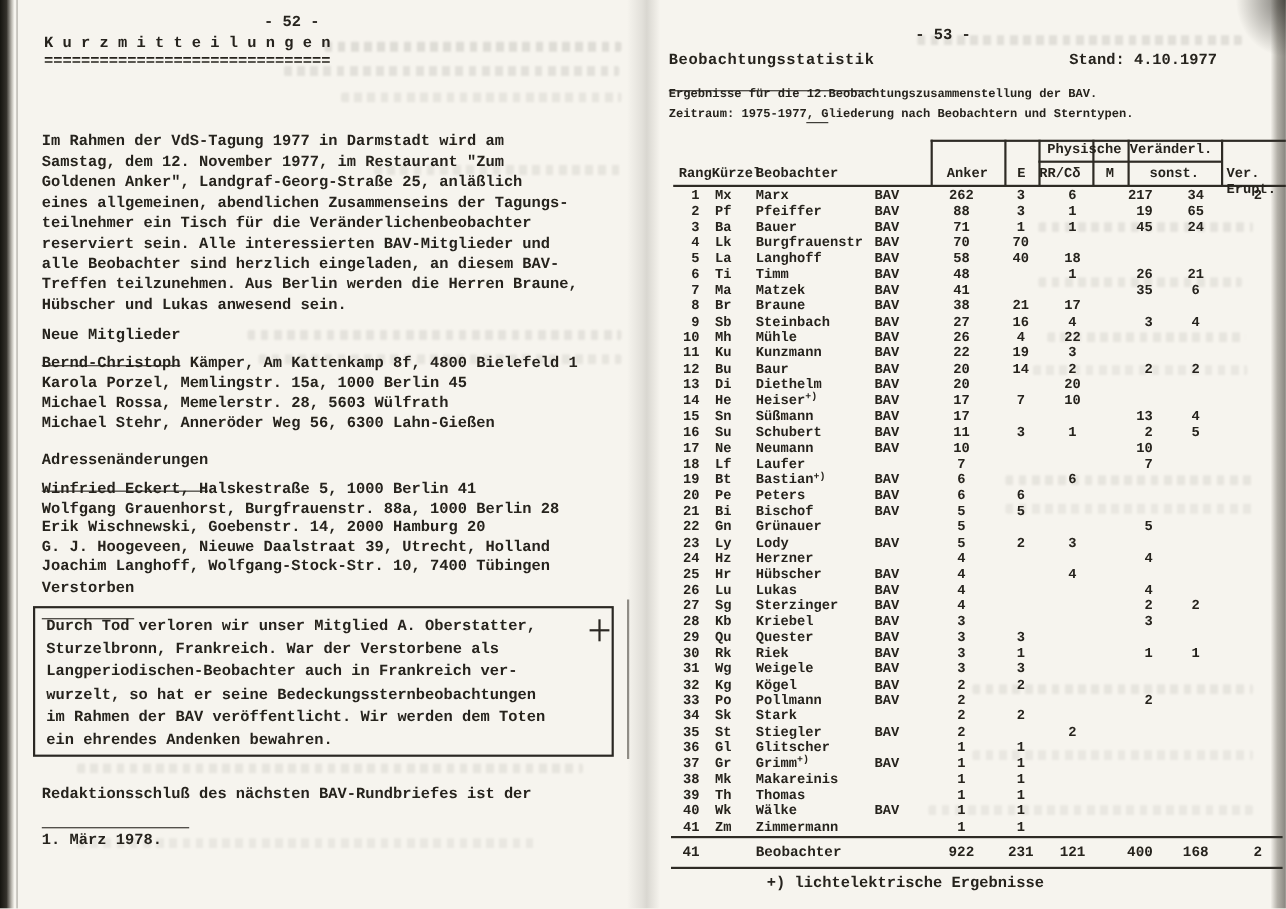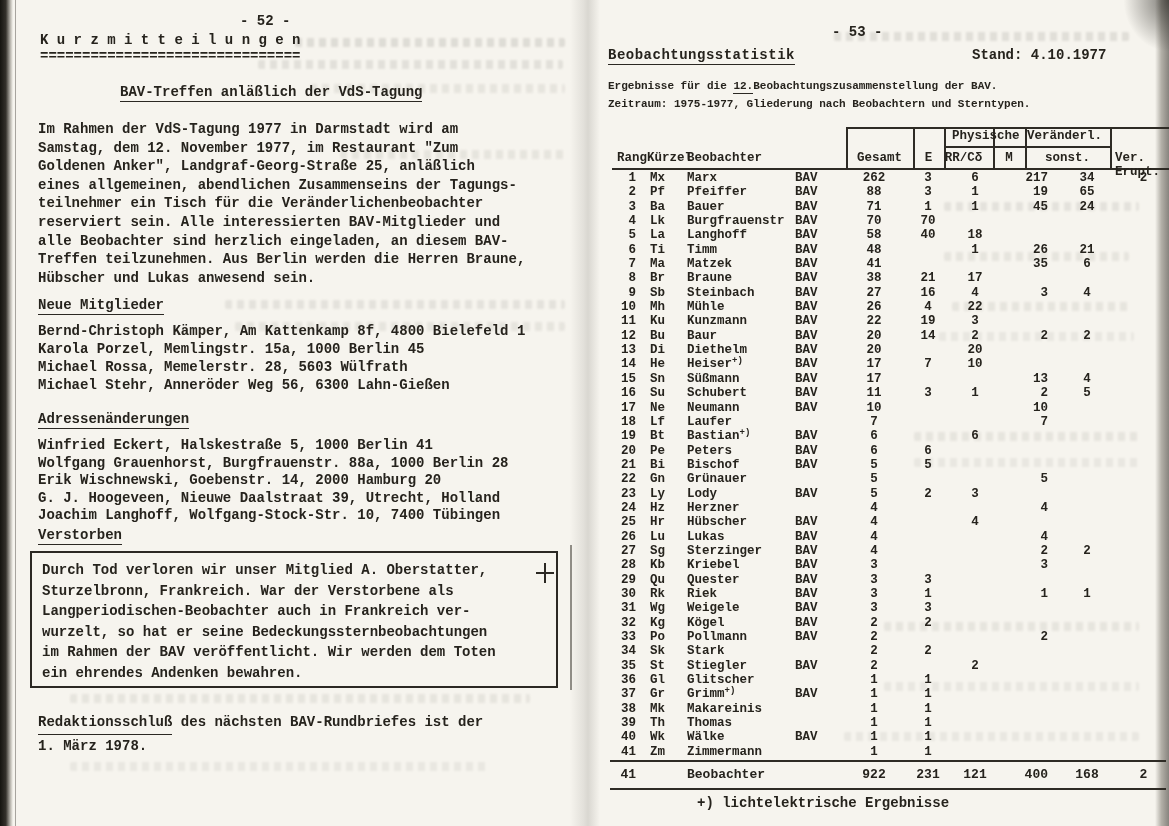--- a/index.html
+++ b/index.html
@@ -9,21 +9,21 @@
     font-family:"Liberation Mono","DejaVu Sans Mono",monospace;
     font-weight:700;color:#26231d;
   }
   .page{position:absolute;top:0;height:826px;}
   .page-left{left:10px;width:574px;}
   .page-right{left:584px;width:585px;}
   .abs{position:absolute;}
   .block{position:absolute;white-space:pre-line;}
   .fs14{font-size:14px;}
   .fs13{font-size:11px;}
-  .ul{border-bottom:1.6px solid #2b2823;padding-bottom:1px;display:inline-block;}
+  .ul{border-bottom:1.6px solid #2b2823;padding-bottom:19px;display:inline-block;}
   
   .edge-left{position:absolute;left:0;top:0;width:13px;height:826px;
     background:linear-gradient(90deg,#15140f 0%,#34312b 45%,#b9b6ae 80%,rgba(246,244,238,0) 100%);}
   .edge-line{position:absolute;left:15px;top:0;width:1px;height:826px;background:rgba(70,66,60,.45);}
   .edge-right{position:absolute;right:0;top:0;width:14px;height:826px;
     background:linear-gradient(270deg,#87847e 0%,#b3b0a8 55%,rgba(246,244,238,0) 100%);}
   .corner-tr{position:absolute;right:0;top:0;width:46px;height:52px;
     background:radial-gradient(ellipse at top right,rgba(35,33,28,.6),rgba(35,33,28,0) 70%);}
   .gutter{position:absolute;left:570px;top:0;width:30px;height:826px;
     background:linear-gradient(90deg,rgba(0,0,0,0) 0%,rgba(85,82,75,.12) 45%,rgba(85,82,75,.18) 60%,rgba(0,0,0,0) 100%);}
@@ -75,21 +75,20 @@
   <div class="smudge" style="left:215px;top:300px;width:340px;opacity:.4;"></div>
   <div class="smudge" style="left:225px;top:322px;width:330px;opacity:.35;"></div>
   <div class="smudge" style="left:60px;top:694px;width:460px;opacity:.35;"></div>
   <div class="smudge" style="left:60px;top:762px;width:420px;opacity:.3;"></div>
   <div class="vline-artifact" style="left:560px;top:545px;height:145px;"></div>
 
   <div class="abs fs14" style="left:230px;top:13px;">- 52 -</div>
   <div class="abs fs14" style="left:30px;top:32px;">K u r z m i t t e i l u n g e n</div>
   <div class="abs fs14" style="left:30px;top:48px;">===============================</div>
 
-  <div class="abs fs14" style="left:110px;top:84px;"><span class="ul">BAV-Treffen anläßlich der VdS-Tagung</span></div>
   <div class="block fs14" style="left:28px;top:120px;line-height:18.6px;">Im Rahmen der VdS-Tagung 1977 in Darmstadt wird am
 Samstag, dem 12. November 1977, im Restaurant "Zum
 Goldenen Anker", Landgraf-Georg-Straße 25, anläßlich
 eines allgemeinen, abendlichen Zusammenseins der Tagungs-
 teilnehmer ein Tisch für die Veränderlichenbeobachter
 reserviert sein. Alle interessierten BAV-Mitglieder und
 alle Beobachter sind herzlich eingeladen, an diesem BAV-
 Treffen teilzunehmen. Aus Berlin werden die Herren Braune,
 Hübscher und Lukas anwesend sein.</div>
 
@@ -145,21 +144,21 @@
   <div class="tvl" style="left:262px;"></div>
   <div class="tvl" style="left:329px;"></div>
   <div class="tvl" style="left:360px;"></div>
   <div class="tvl" style="left:409px;"></div>
   <div class="tvl" style="left:441px;"></div>
   <div class="tvl" style="left:526px;"></div>
 
   <div class="th-txt" style="left:33px;top:151px;">Rang</div>
   <div class="th-txt" style="left:63px;top:151px;">Kürzel</div>
   <div class="th-txt" style="left:103px;top:151px;">Beobachter</div>
-  <div class="th-txt tc" style="left:266px;top:151px;width:59px;">Gesamt</div>
+  <div class="th-txt tc" style="left:266px;top:151px;width:59px;">Anker</div>
   <div class="th-txt tc" style="left:329px;top:151px;width:31px;">E</div>
   <div class="th-txt tc" style="left:360px;top:129px;width:166px;">Physische Veränderl.</div>
   <div class="th-txt tc" style="left:360px;top:151px;width:39px;">RR/Cδ</div>
   <div class="th-txt tc" style="left:409px;top:151px;width:32px;">M</div>
   <div class="th-txt tc" style="left:441px;top:151px;width:85px;">sonst.</div>
   <div class="th-txt" style="left:531px;top:129px;margin-top:36px;">Erupt.</div>
   <div class="th-txt" style="left:531px;top:151px;">Ver.</div>
 
   <div class="tbody">
 

